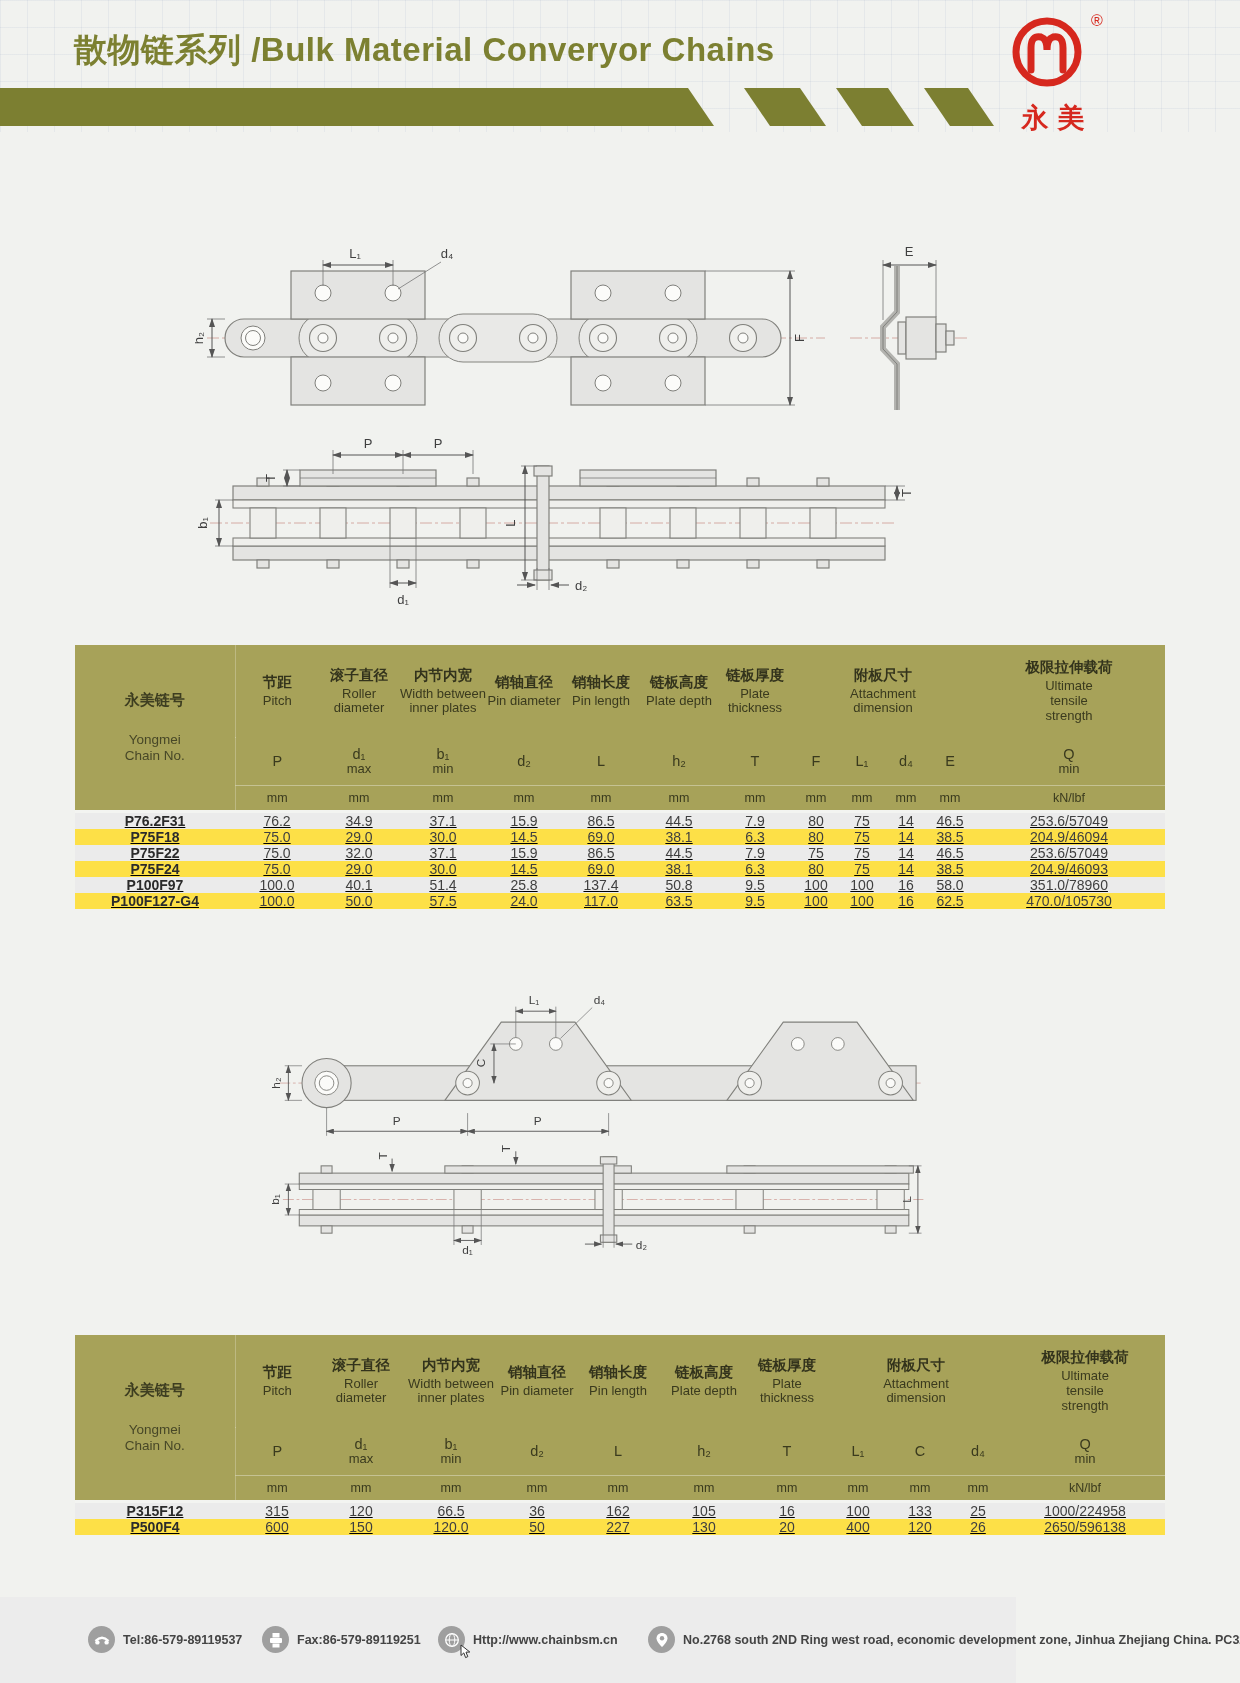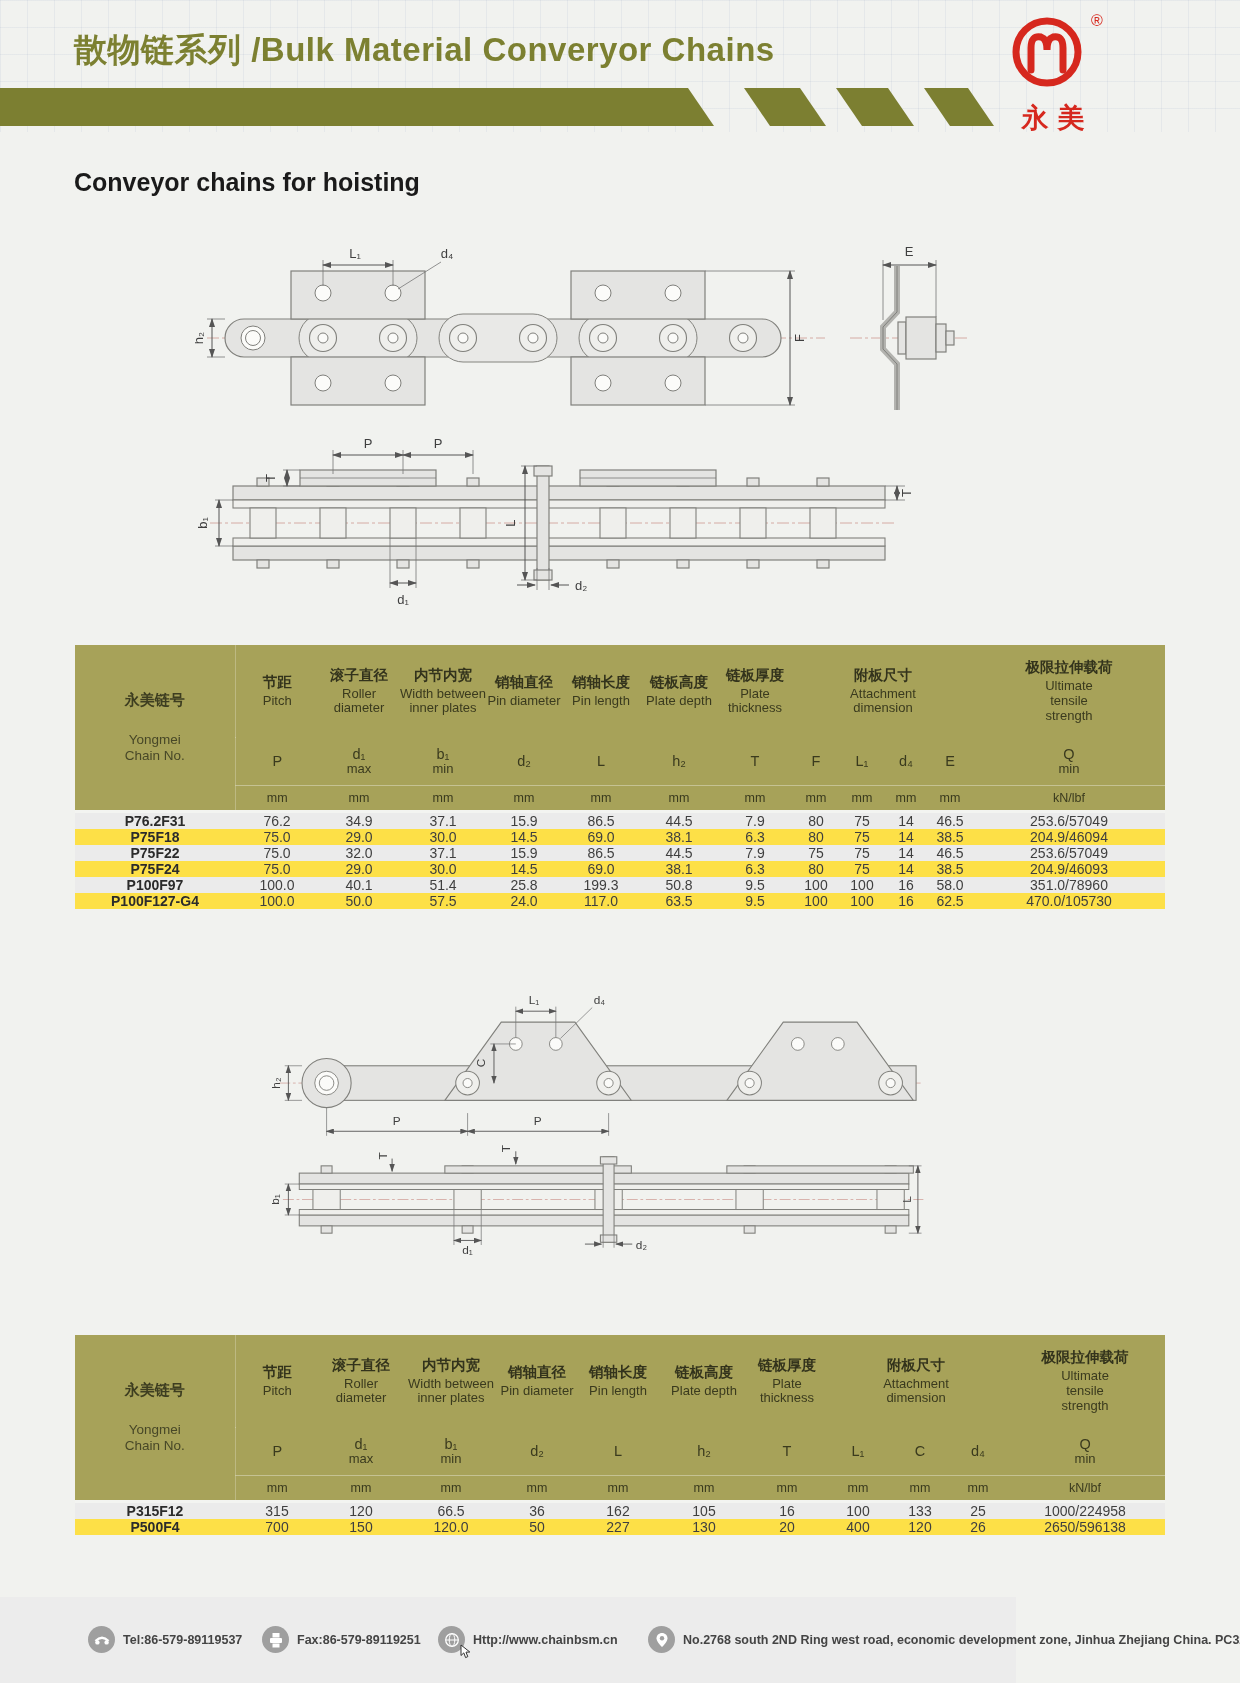--- a/index.html
+++ b/index.html
@@ -34,21 +34,21 @@
   table.spec thead tr:nth-child(2){height:48px;}
   table.spec thead tr:nth-child(3){height:26px;}
   th.chain-h .cn{font-size:15px;font-weight:bold;color:#3d3d20;margin-bottom:22px;}
   th.chain-h .en{font-size:13.5px;color:#474727;line-height:1.2;}
   th.grp .cn{font-size:14.5px;font-weight:bold;color:#33331c;}
   th.grp .en{font-size:13px;line-height:1.12;max-width:86px;margin:2px auto 0;}
   th.sym{font-size:14.5px;color:#33331c;border-top:1px solid rgba(255,255,255,.0);}
   th.sym .s2{font-size:13px;margin-top:-1px;}
   th.unit{font-size:12.5px;border-top:1px solid rgba(255,255,255,.35);}
   th.chain-h{border-right:1px solid rgba(255,255,255,.25);}
-  table.spec tbody tr{height:16px;}
+  table.spec tbody tr{height:16px;text-decoration:underline;}
   table.spec tbody tr.odd{background:#ebebeb;}
   table.spec tbody tr.even{background:#fde047;}
   table.spec tbody tr:first-child td{border-top:3px solid #f3f4f1;}
   td.chain-no{font-weight:bold;font-size:14px;color:#2b2b2b;}
   td.val{font-size:14px;color:#3f3f3f;}
   
   .footer{position:absolute;left:0;top:1597px;width:1016px;height:86px;background:#ececec;}
   .f-item{position:absolute;top:29px;display:flex;align-items:center;gap:8px;}
   .f-icon{width:27px;height:27px;border-radius:50%;background:#9f9f9f;display:flex;align-items:center;justify-content:center;flex:none;position:relative;}
   .f-text{font-size:12.5px;font-weight:bold;color:#444;white-space:nowrap;}
@@ -71,21 +71,20 @@
 
   <div class="logo">
     <svg width="104" height="88" viewBox="0 0 104 88">
       <circle cx="46" cy="42" r="31" fill="none" stroke="#d6281e" stroke-width="7"></circle>
       <path d="M30,60 L30,38 Q30,25 40,27 Q46,29 46,40 Q46,29 52,27 Q62,25 62,38 L62,60" fill="none" stroke="#d6281e" stroke-width="7" stroke-linecap="round"></path>
       <text x="90" y="16" font-size="16" fill="#d6281e">®</text>
     </svg>
     <div class="logo-cn">永美</div>
   </div>
 
-  <div class="title-en">Conveyor chains for hoisting</div>
 
   <svg viewBox="0 0 780 380" width="780" height="380" style="position:absolute;left:195px;top:238px">
     <defs>
       <marker id="mE" markerWidth="9" markerHeight="8" refX="8" refY="3" orient="auto">
           <path d="M0,0 L9,3 L0,6 z" fill="#555"></path>
         </marker>
       <marker id="mS" markerWidth="9" markerHeight="8" refX="1" refY="3" orient="auto">
           <path d="M9,0 L0,3 L9,6 z" fill="#555"></path>
         </marker>
     </defs>
@@ -408,21 +407,21 @@
             <td class="val">14</td>
             <td class="val">38.5</td>
             <td class="val">204.9/46093</td>
           </tr>
           <tr class="odd">
             <td class="chain-no">P100F97</td>
             <td class="val">100.0</td>
             <td class="val">40.1</td>
             <td class="val">51.4</td>
             <td class="val">25.8</td>
-            <td class="val">199.3</td>
+            <td class="val">137.4</td>
             <td class="val">50.8</td>
             <td class="val">9.5</td>
             <td class="val">100</td>
             <td class="val">100</td>
             <td class="val">16</td>
             <td class="val">58.0</td>
             <td class="val">351.0/78960</td>
           </tr>
           <tr class="even">
             <td class="chain-no">P100F127-G4</td>
@@ -665,21 +664,21 @@
             <td class="val">162</td>
             <td class="val">105</td>
             <td class="val">16</td>
             <td class="val">100</td>
             <td class="val">133</td>
             <td class="val">25</td>
             <td class="val">1000/224958</td>
           </tr>
           <tr class="even">
             <td class="chain-no">P500F4</td>
-            <td class="val">700</td>
+            <td class="val">600</td>
             <td class="val">150</td>
             <td class="val">120.0</td>
             <td class="val">50</td>
             <td class="val">227</td>
             <td class="val">130</td>
             <td class="val">20</td>
             <td class="val">400</td>
             <td class="val">120</td>
             <td class="val">26</td>
             <td class="val">2650/596138</td>

